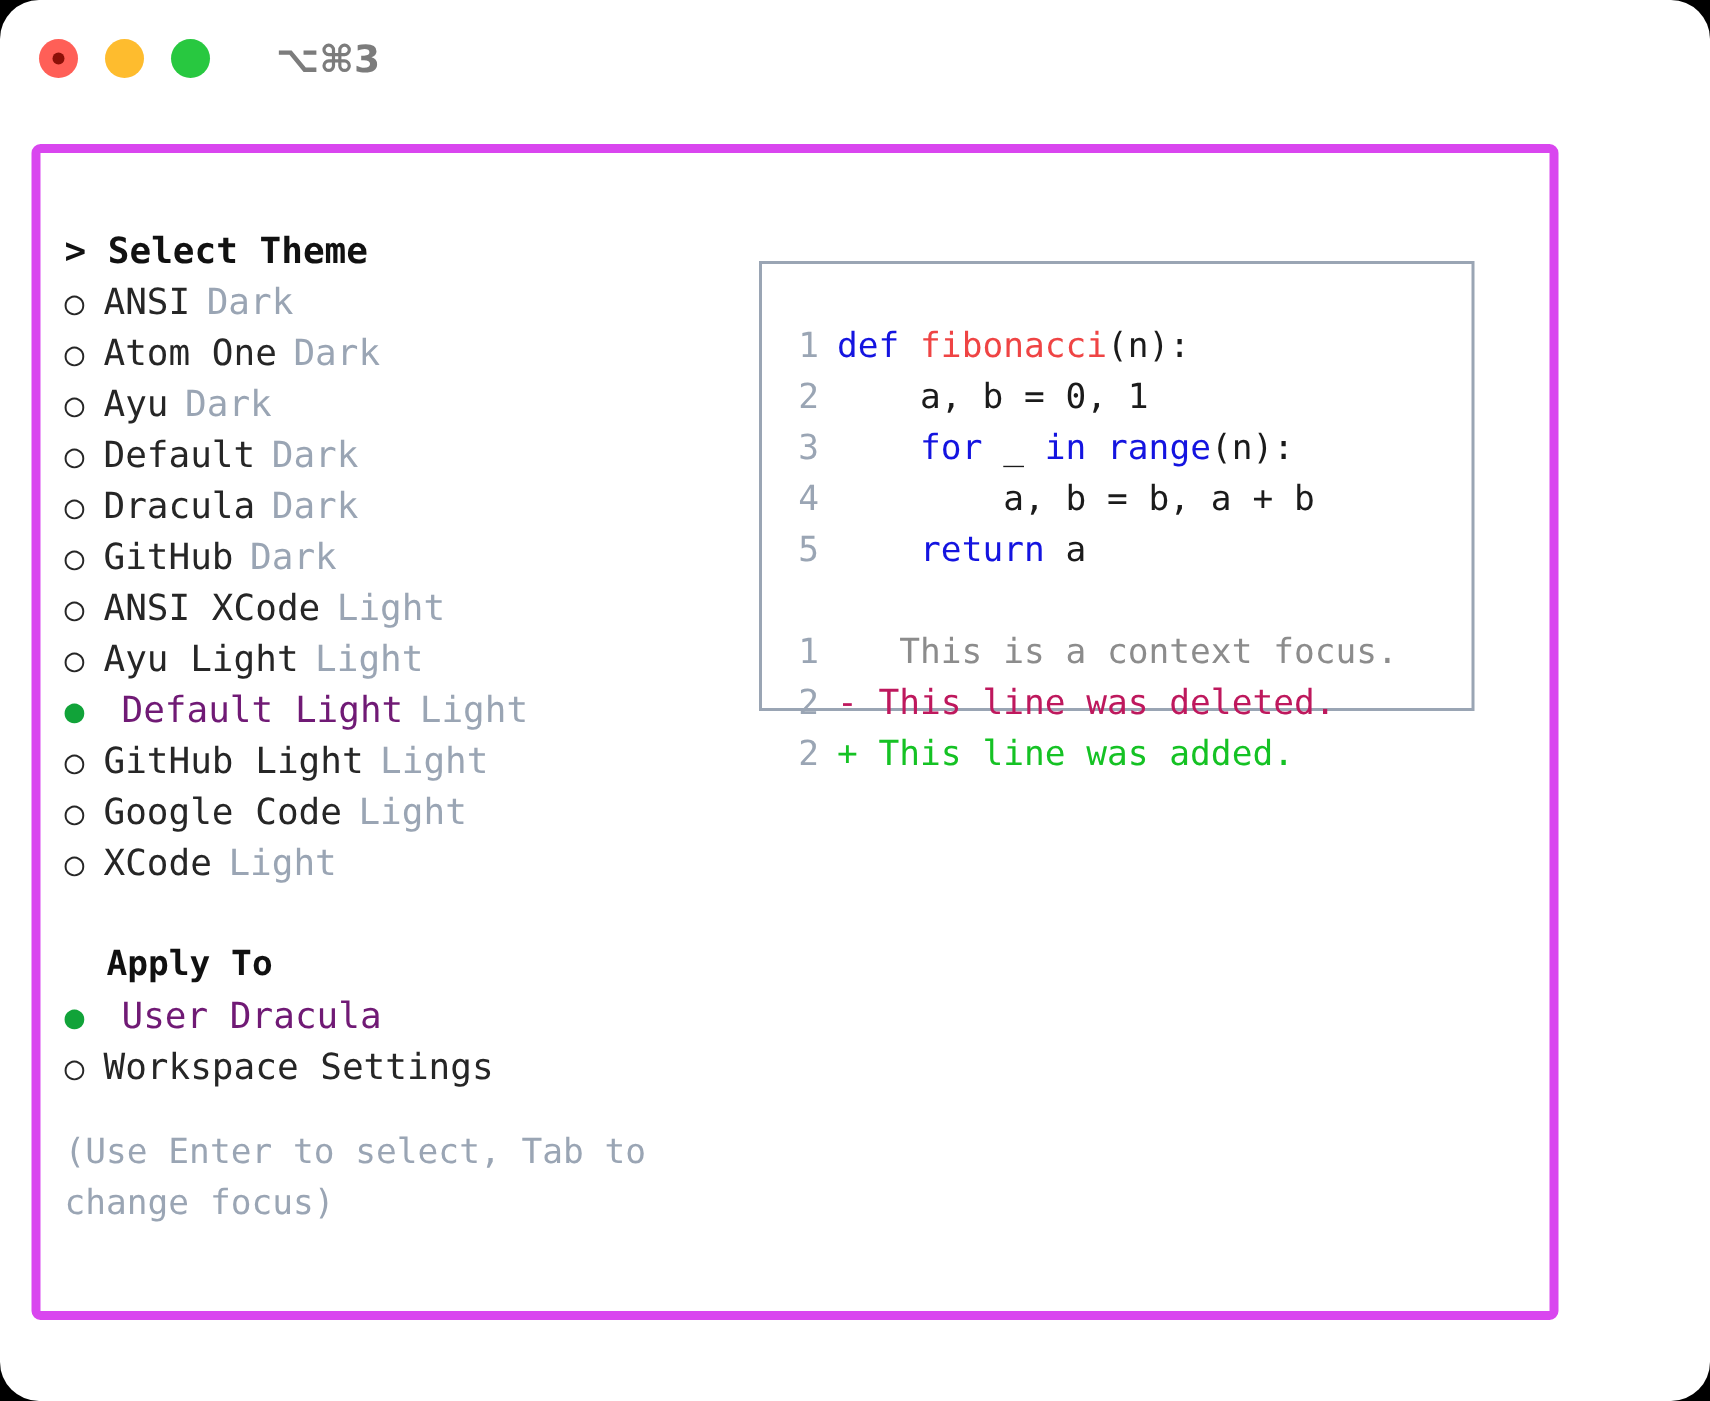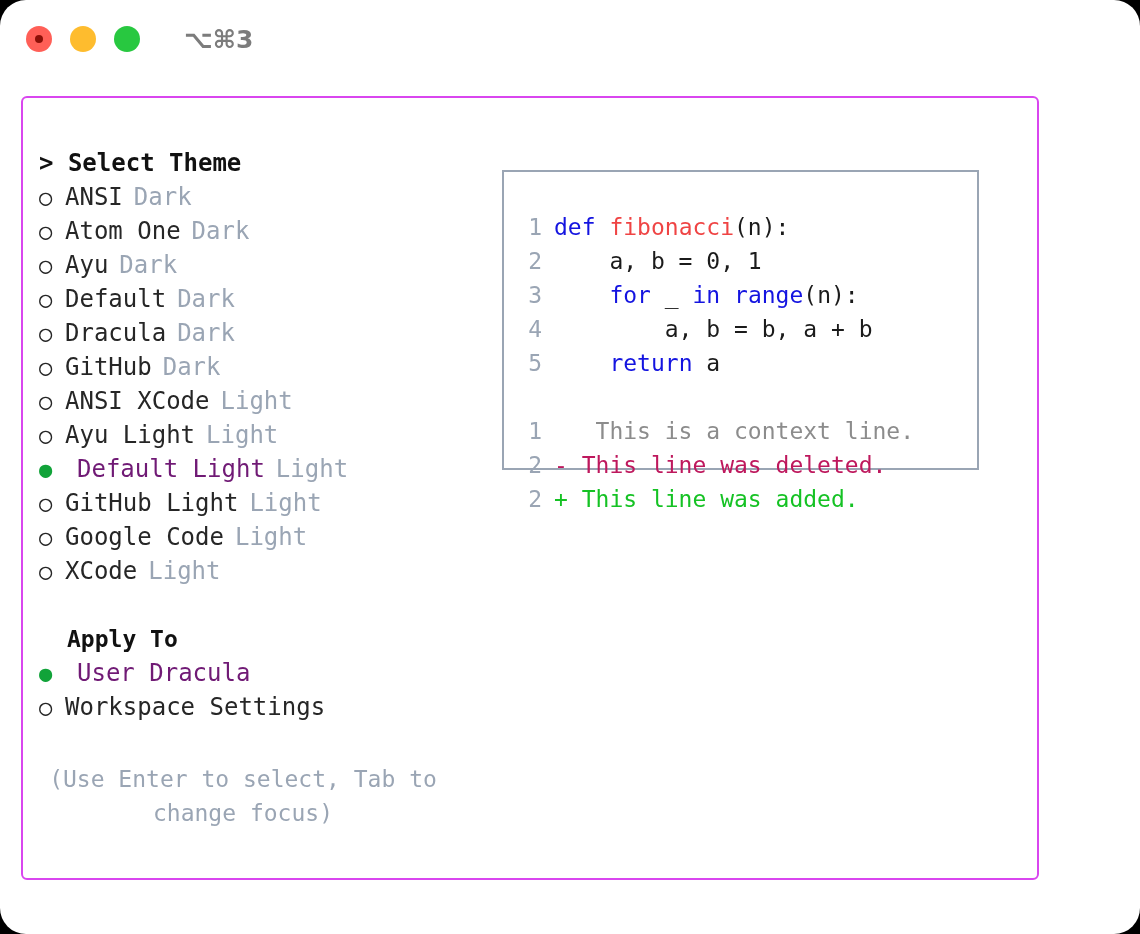--- a/index.html
+++ b/index.html
@@ -67,21 +67,21 @@
     font-family: "DejaVu Sans", "Liberation Sans", sans-serif;
   }
 
   
   .panel {
     position: absolute;
     left: 21px;
     top: 96px;
     width: 1018px;
     height: 784px;
-    border: 2px solid #d946ef;
+    border: 6px solid #d946ef;
     border-radius: 6px;
     background: #ffffff;
     box-sizing: border-box;
   }
 
   
   .left-col {
     position: absolute;
     left: 16px;
     top: 48px;
@@ -121,27 +121,26 @@
   .applyto-head {
     font-size: 23px;
     font-weight: bold;
     color: #111111;
     line-height: 34px;
     padding-left: 28px;
     white-space: pre;
   }
   .spacer-block { height: 34px; }
   .hint {
-    margin-top: 38px;
+    margin-top: 23px;
     font-size: 23px;
     line-height: 34px;
     color: #9aa5b4;
     width: 408px;
     white-space: pre-wrap;
-    text-align: center;
   }
 
   
   .right-col {
     position: absolute;
     left: 479px;
     top: 48px;
     width: 490px;
   }
   .preview-head {
@@ -237,21 +236,21 @@
       <div class="code-panel">
         <div id="code-lines">
             <div class="code-line"><span class="lineno">1</span><span class="codetext"><span class="tok-kw">def </span><span class="tok-fn">fibonacci</span><span class="tok-plain">(n):</span></span></div>
             <div class="code-line"><span class="lineno">2</span><span class="codetext"><span class="tok-plain">    a, b = 0, 1</span></span></div>
             <div class="code-line"><span class="lineno">3</span><span class="codetext"><span class="tok-plain">    </span><span class="tok-kw">for</span><span class="tok-plain"> _ </span><span class="tok-kw">in</span><span class="tok-plain"> </span><span class="tok-kw">range</span><span class="tok-plain">(n):</span></span></div>
             <div class="code-line"><span class="lineno">4</span><span class="codetext"><span class="tok-plain">        a, b = b, a + b</span></span></div>
             <div class="code-line"><span class="lineno">5</span><span class="codetext"><span class="tok-plain">    </span><span class="tok-kw">return</span><span class="tok-plain"> a</span></span></div>
           </div>
         <div class="blank-line"></div>
         <div id="diff-lines">
-            <div class="code-line"><span class="lineno">1</span><span class="diff-ctx">   This is a context line.</span></div>
+            <div class="code-line"><span class="lineno">1</span><span class="diff-ctx">   This is a context focus.</span></div>
             <div class="code-line"><span class="lineno">2</span><span class="diff-del">- This line was deleted.</span></div>
             <div class="code-line"><span class="lineno">2</span><span class="diff-add">+ This line was added.</span></div>
           </div>
       </div>
     </div>
 
   </div>
 </div>
 
 </body></html>

